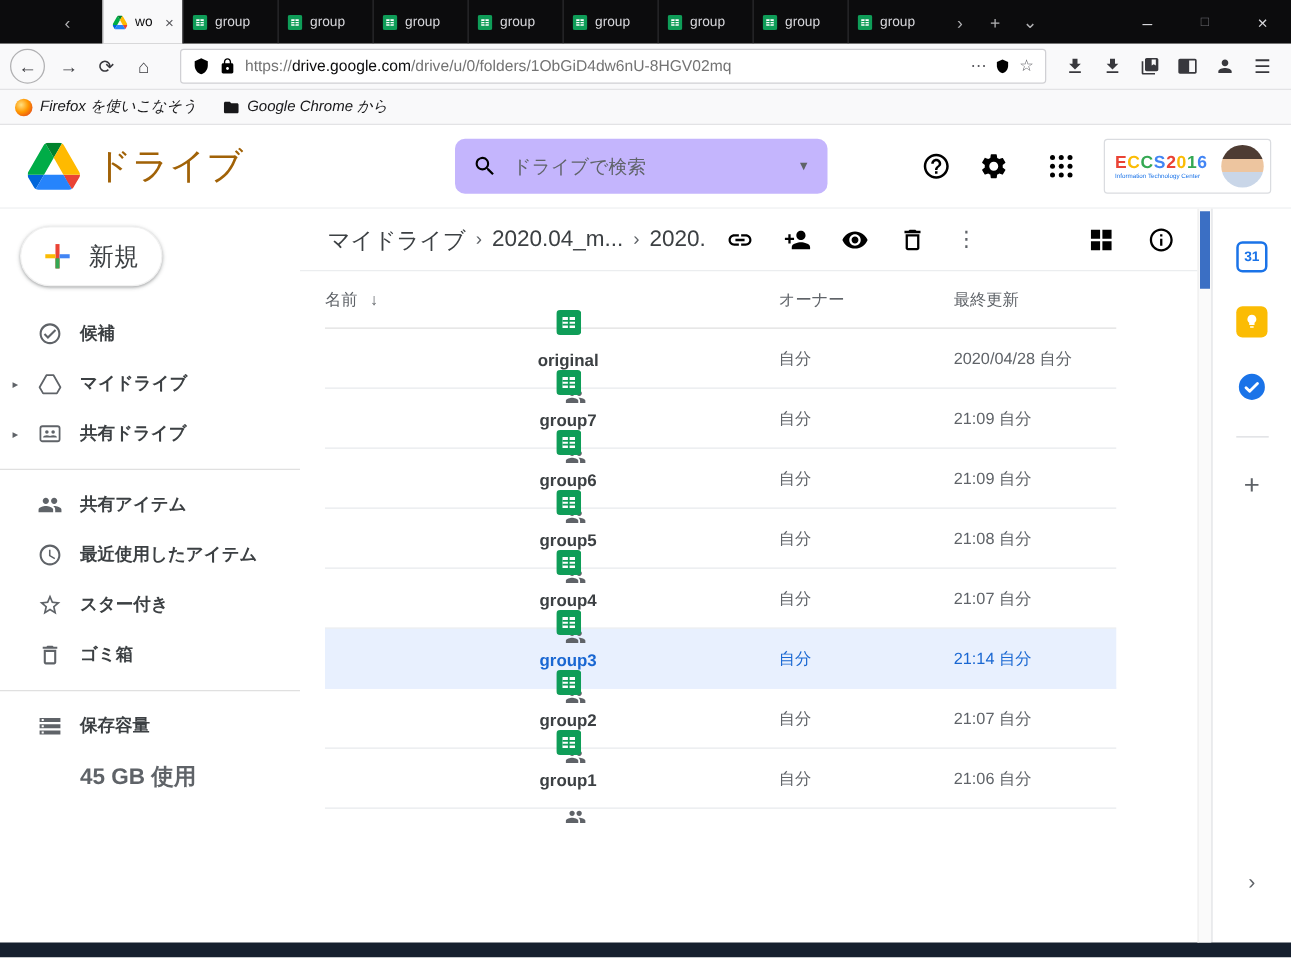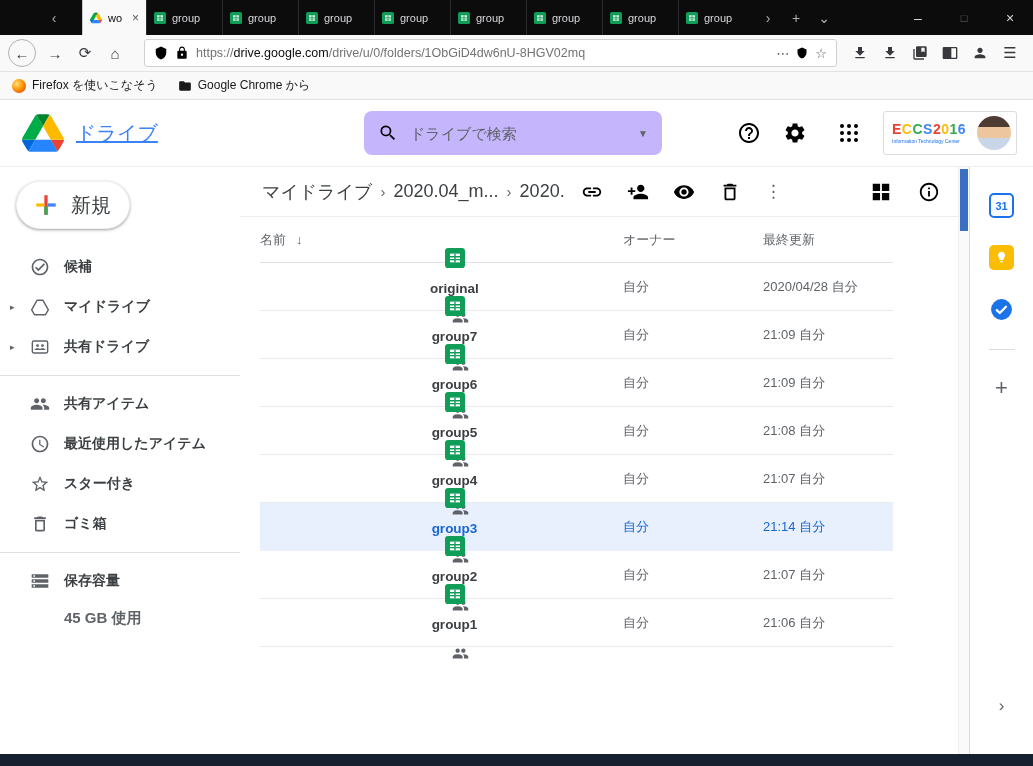--- a/index.html
+++ b/index.html
@@ -28,31 +28,31 @@
   .nav-btn svg { width:16px; height:16px; fill:#4a4a4f; }
   .nav-btn.dl svg { fill:#0060df; }
   .urlbar { flex:1; height:28px; background:#fff; border:1px solid #d0d0d4; border-radius:3px;
             display:flex; align-items:center; gap:7px; padding:0 9px; margin:0 8px 0 14px; }
   .urlbar svg { width:14px; height:14px; fill:#737377; flex:0 0 auto; }
   .url-text { flex:1; font-size:12.5px; color:#737373; white-space:nowrap; overflow:hidden; }
   .url-text .domain { color:#0c0c0d; }
   .url-act { color:#5a5a5f; font-size:13px; cursor:pointer; }
 
   
-  .bookmarks { height:28px; background:#f9f9fa; border-bottom:1px solid #e3e3e5; display:flex; align-items:center; gap:20px; padding:0 12px; flex:0 0 auto; }
+  .bookmarks { height:28px; background:#f9f9fa; border-bottom:1px solid #e3e3e5; display:flex; align-items:center; gap:20px; padding:0 12px; flex:0 0 auto;font-style:italic; }
   .bm { display:flex; align-items:center; gap:6px; font-size:12px; color:#18181a; cursor:pointer; }
   .ff-ic { width:14px; height:14px; border-radius:50%;
            background:radial-gradient(circle at 35% 35%, #ffe082 0%, #ff9800 45%, #e64a19 85%); }
   .bm svg { width:14px; height:14px; fill:#8a8a8e; }
 
   
   .dheader { height:67px; background:#fff; border-bottom:1px solid #eceef0; display:flex; align-items:center; flex:0 0 auto; }
   .dlogo { width:240px; padding-left:22px; display:flex; align-items:center; gap:12px; }
   .dlogo svg { width:42px; height:38px; }
-  .dlogo-text { font-size:20px; color:#3b82f6;text-decoration:underline; }
+  .dlogo-text { font-size:29px; color:#a16207; }
   .dsearch { width:298px; height:44px; background:#c4b5fd; border-radius:8px; margin-left:124px;
              display:flex; align-items:center; gap:12px; padding:0 14px; }
   .dsearch svg { width:20px; height:20px; fill:#5f6368; }
   .dsearch input { flex:1; border:none; outline:none; background:transparent; font-size:15px; color:#3c4043;
                    font-family:"Liberation Sans","DejaVu Sans",sans-serif; }
   .dsearch input::placeholder { color:#5f6368; opacity:1; }
   .caret { color:#5f6368; font-size:10px; cursor:pointer; }
   .dh-icons { margin-left:auto; display:flex; align-items:center; gap:22px; padding-right:16px; }
   .dh-icons .hicon { width:24px; height:24px; fill:#5f6368; cursor:pointer; }
   .badge { width:134px; height:44px; background:#fff; border:1px solid #dadce0; border-radius:3px;
@@ -70,21 +70,21 @@
   .new-btn { margin-left:16px; height:48px; width:114px; background:#fff; border:1px solid #f1f1f1; border-radius:24px;
              box-shadow:0 1px 2px rgba(60,64,67,.3), 0 1px 3px 1px rgba(60,64,67,.15);
              display:flex; align-items:center; gap:12px; padding:0 16px; font-size:20px; color:#3c4043; cursor:pointer; }
   .new-btn svg { width:26px; height:26px; }
   .snav { margin-top:18px;font-weight:bold; }
   .side-item { height:40px; display:flex; align-items:center; gap:14px; padding-left:30px;
                font-size:14px; color:#3c4043; position:relative; cursor:pointer; }
   .side-item svg { width:20px; height:20px; fill:#5f6368; color:#5f6368; flex:0 0 auto; }
   .exp { position:absolute; left:10px; font-size:9px; color:#5f6368; }
   .sdivider { border-top:1px solid #e0e0e0; margin:8px 0; }
-  .storage-used { padding-left:64px; font-size:15px; color:#5f6368; margin-top:8px; }
+  .storage-used { padding-left:64px; font-size:18px; color:#5f6368; margin-top:8px; }
 
   .dmain { flex:1; min-width:0; display:flex; flex-direction:column; }
   .dtoolbar { height:50px; flex:0 0 auto; display:flex; align-items:center; padding:0 18px 0 22px; border-bottom:1px solid #ebedef; }
   .crumb { font-size:18px; color:#3c4043; cursor:pointer; white-space:nowrap; }
   .crumb-sep { color:#5f6368; margin:0 8px; font-size:15px; }
   .sel-actions { display:flex; align-items:center; gap:24px; margin-left:16px; }
   .sel-actions svg { width:22px; height:22px; fill:#5f6368; cursor:pointer; }
   .more-dots { color:#5f6368; font-size:17px; cursor:pointer; }
   .view-actions { margin-left:auto; display:flex; align-items:center; gap:26px; }
   .view-actions svg { width:22px; height:22px; fill:#5f6368; cursor:pointer; }

